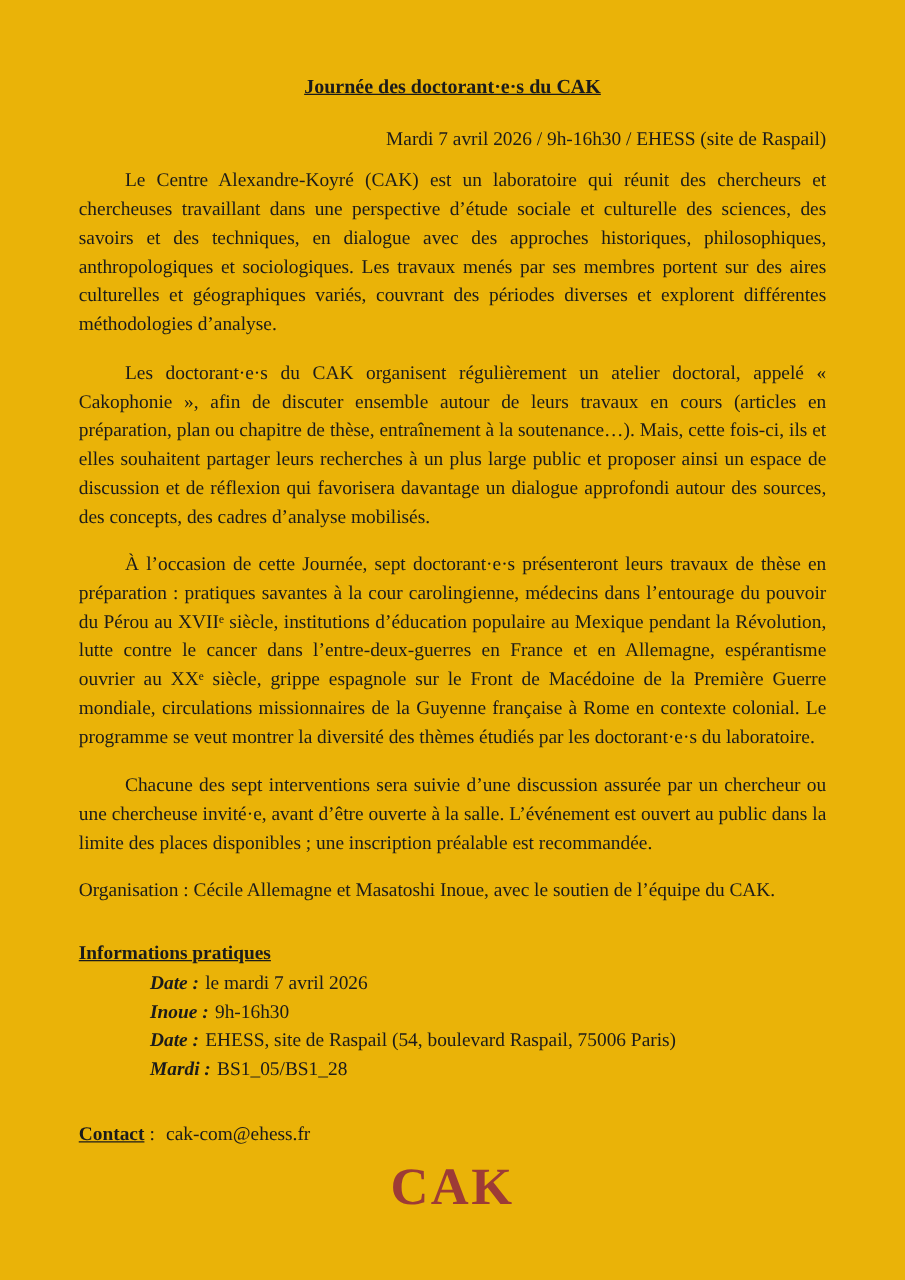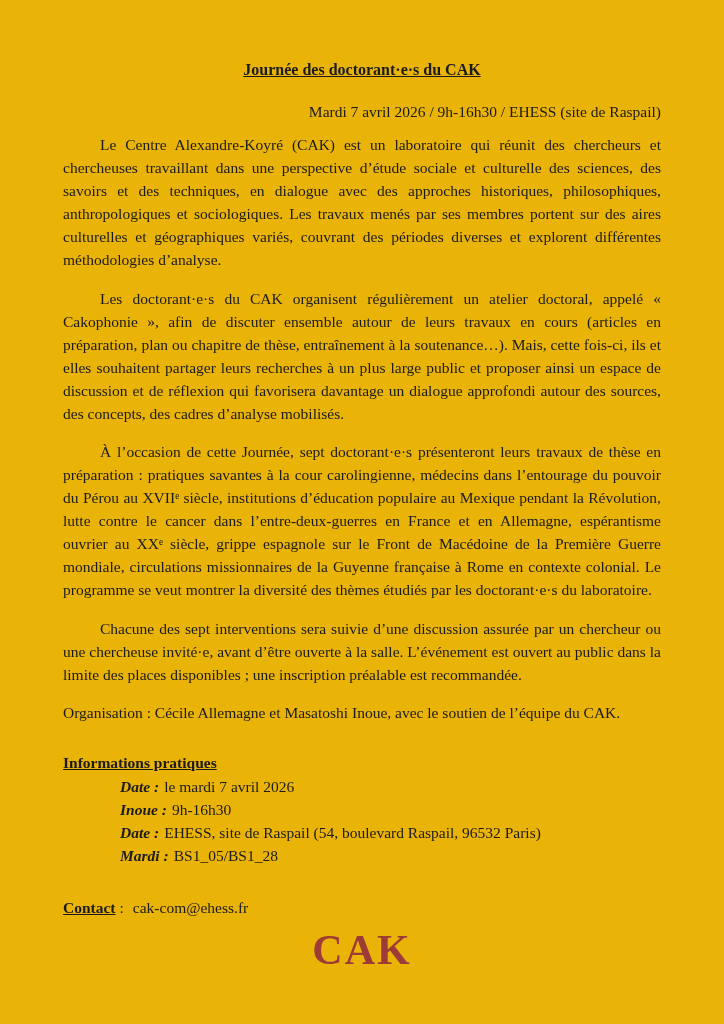--- a/index.html
+++ b/index.html
@@ -98,21 +98,21 @@
   <div class="info-heading">Informations pratiques</div>
 
   <div class="info-list">
     <div class="info-row">
       <span class="info-label">Date :</span><span>le mardi 7 avril 2026</span>
     </div>
     <div class="info-row">
       <span class="info-label">Inoue :</span><span>9h-16h30</span>
     </div>
     <div class="info-row">
-      <span class="info-label">Date :</span><span>EHESS, site de Raspail (54, boulevard Raspail, 96532 Paris)</span>
+      <span class="info-label">Date :</span><span>EHESS, site de Raspail (54, boulevard Raspail, 75006 Paris)</span>
     </div>
     <div class="info-row">
       <span class="info-label">Mardi :</span><span>BS1_05/BS1_28</span>
     </div>
   </div>
 
   <div class="contact-line">
     <span class="contact-label">Contact</span><span class="contact-sep">:</span><span>cak-com@ehess.fr</span>
   </div>
 

